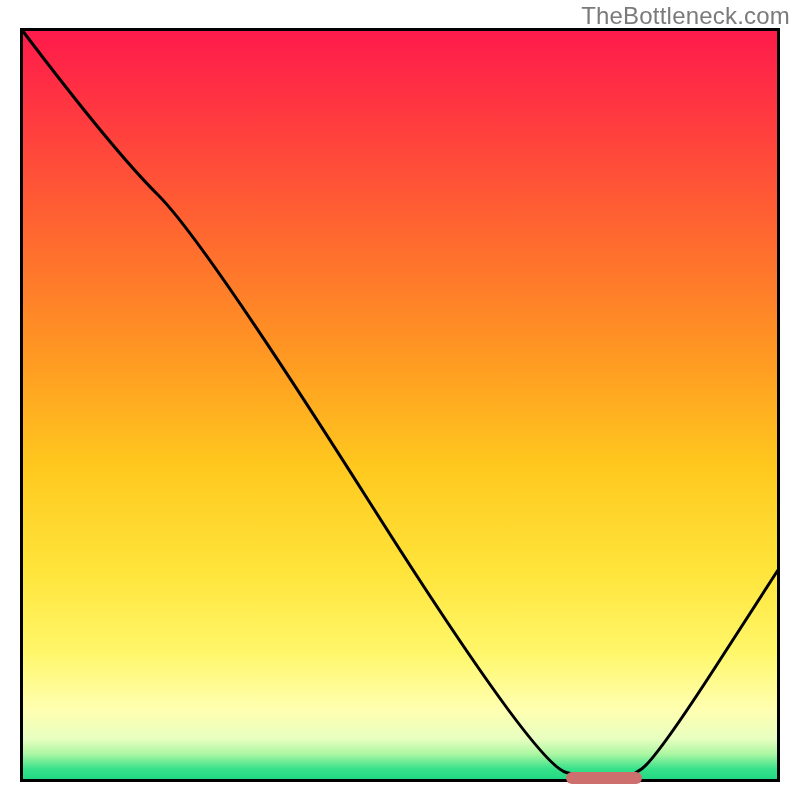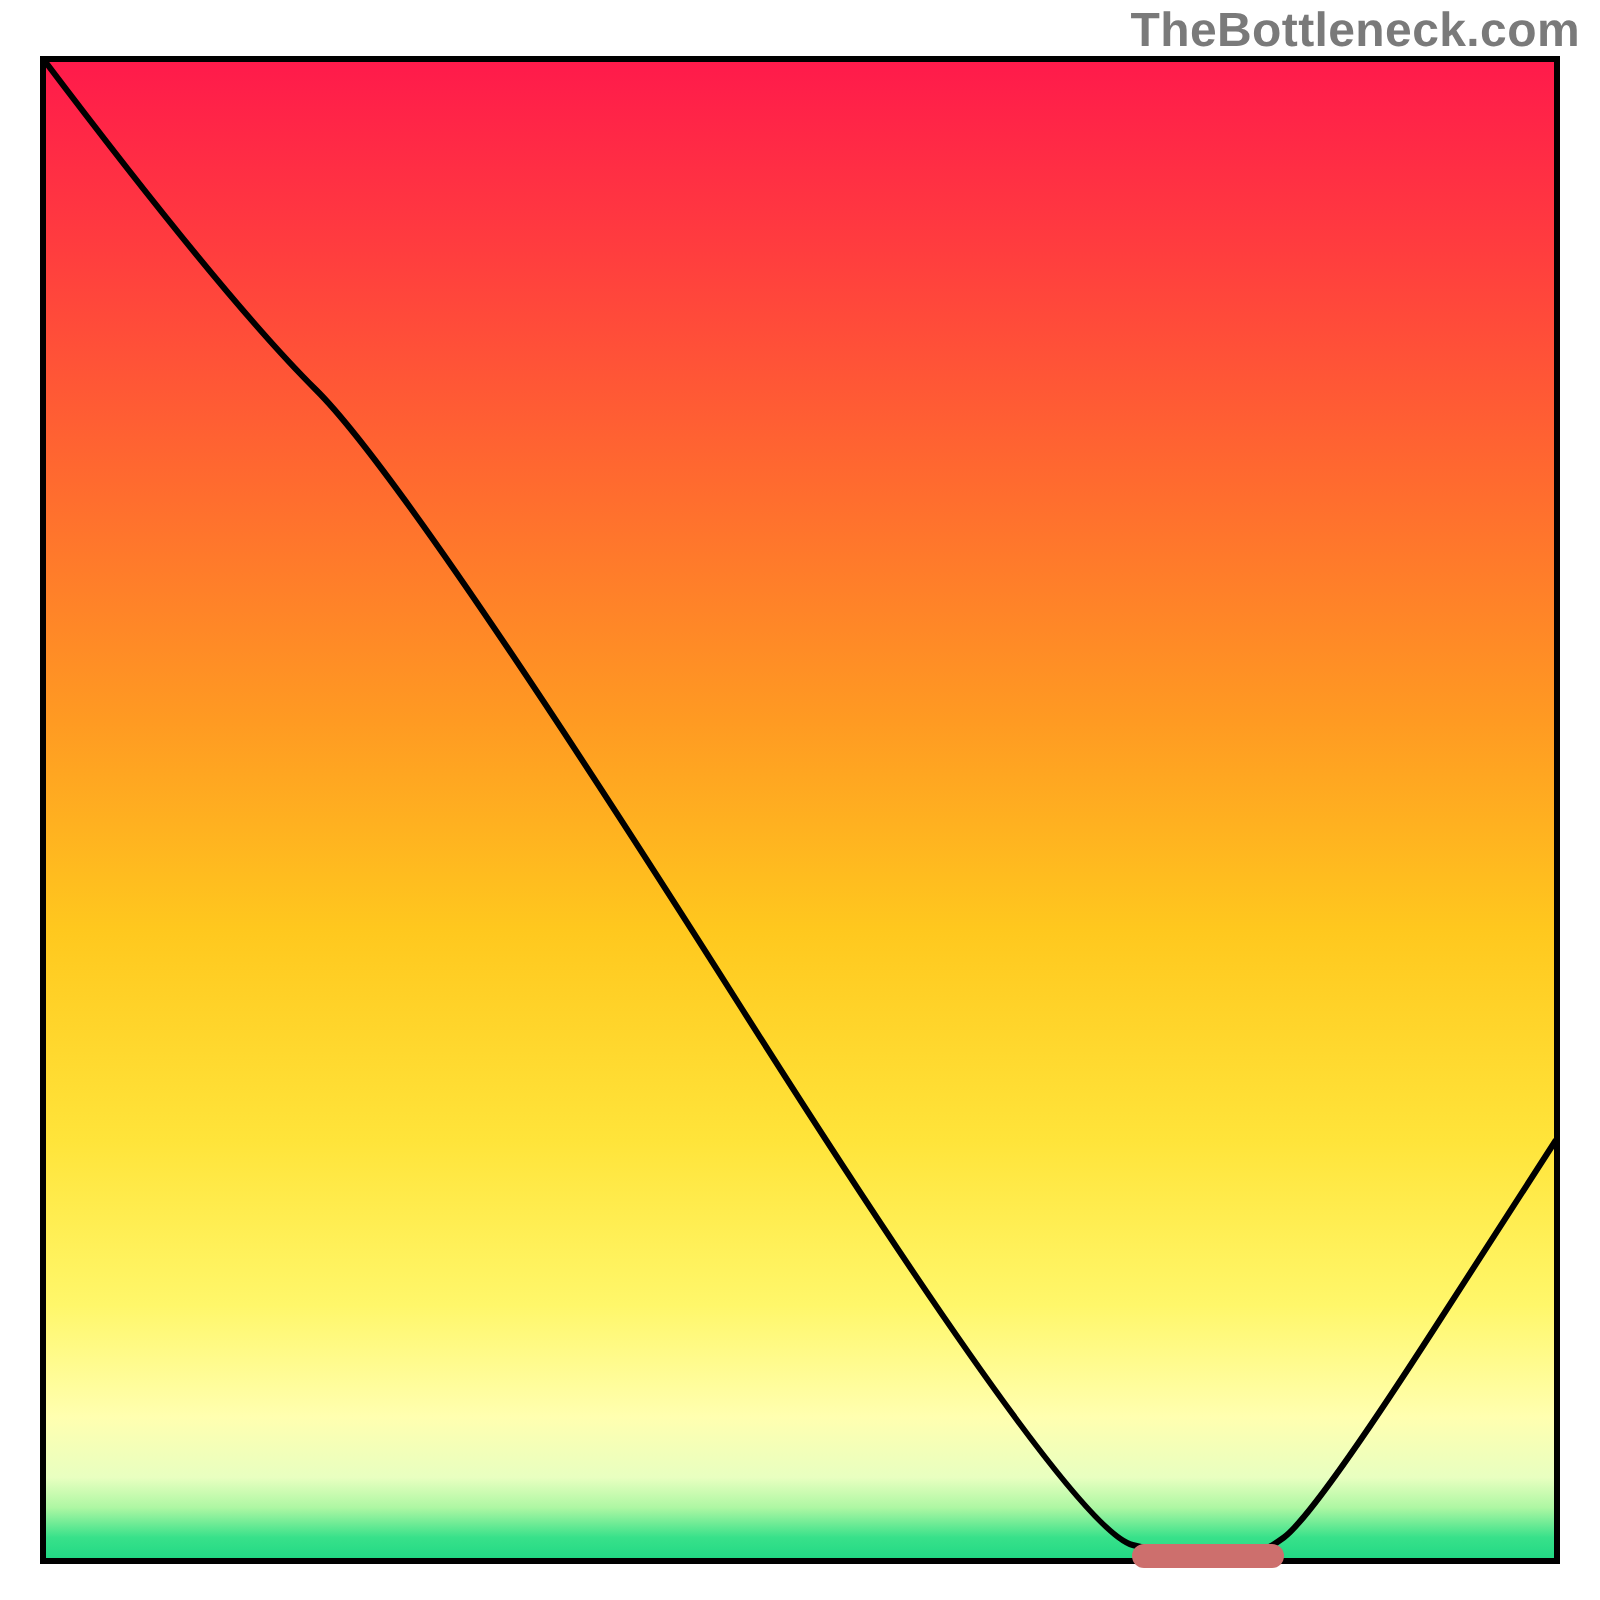--- a/index.html
+++ b/index.html
@@ -13,21 +13,21 @@
   .container {
     position: relative;
     width: 800px;
     height: 800px;
   }
   .watermark {
     position: absolute;
     top: 2px;
     right: 10px;
     font-size: 24px;
-    font-weight: bold;
+    font-weight: normal;
     color: #7a7a7a;
     letter-spacing: 0.2px;
     z-index: 10;
   }
   .plot-frame {
     position: absolute;
     left: 20px;
     top: 28px;
     width: 760px;
     height: 754px;

